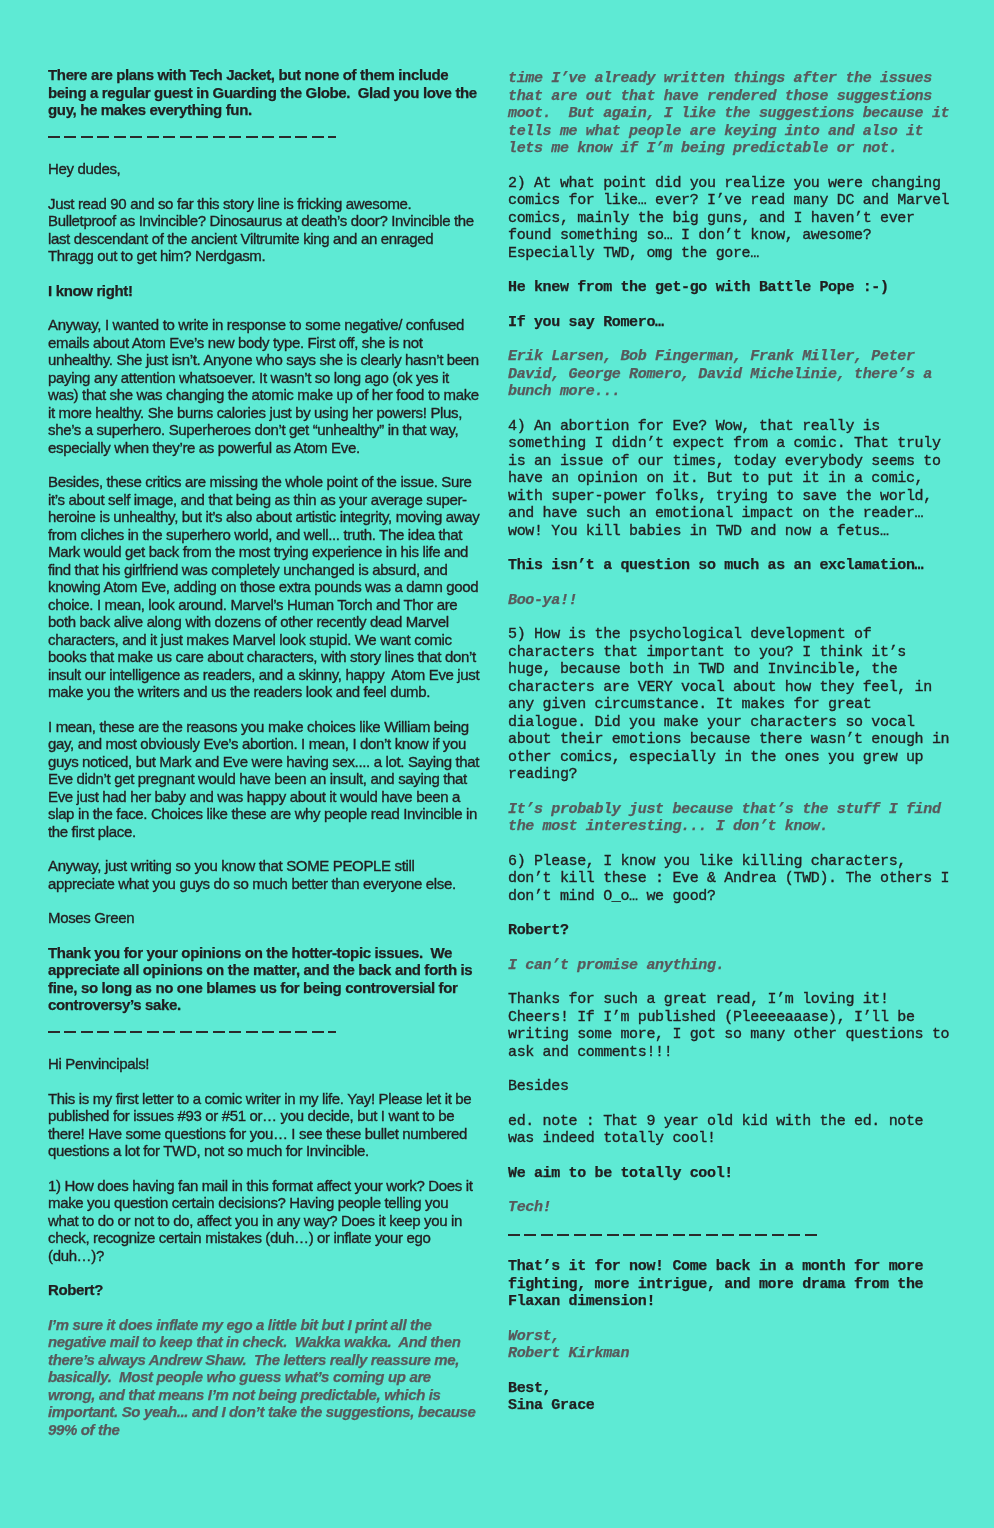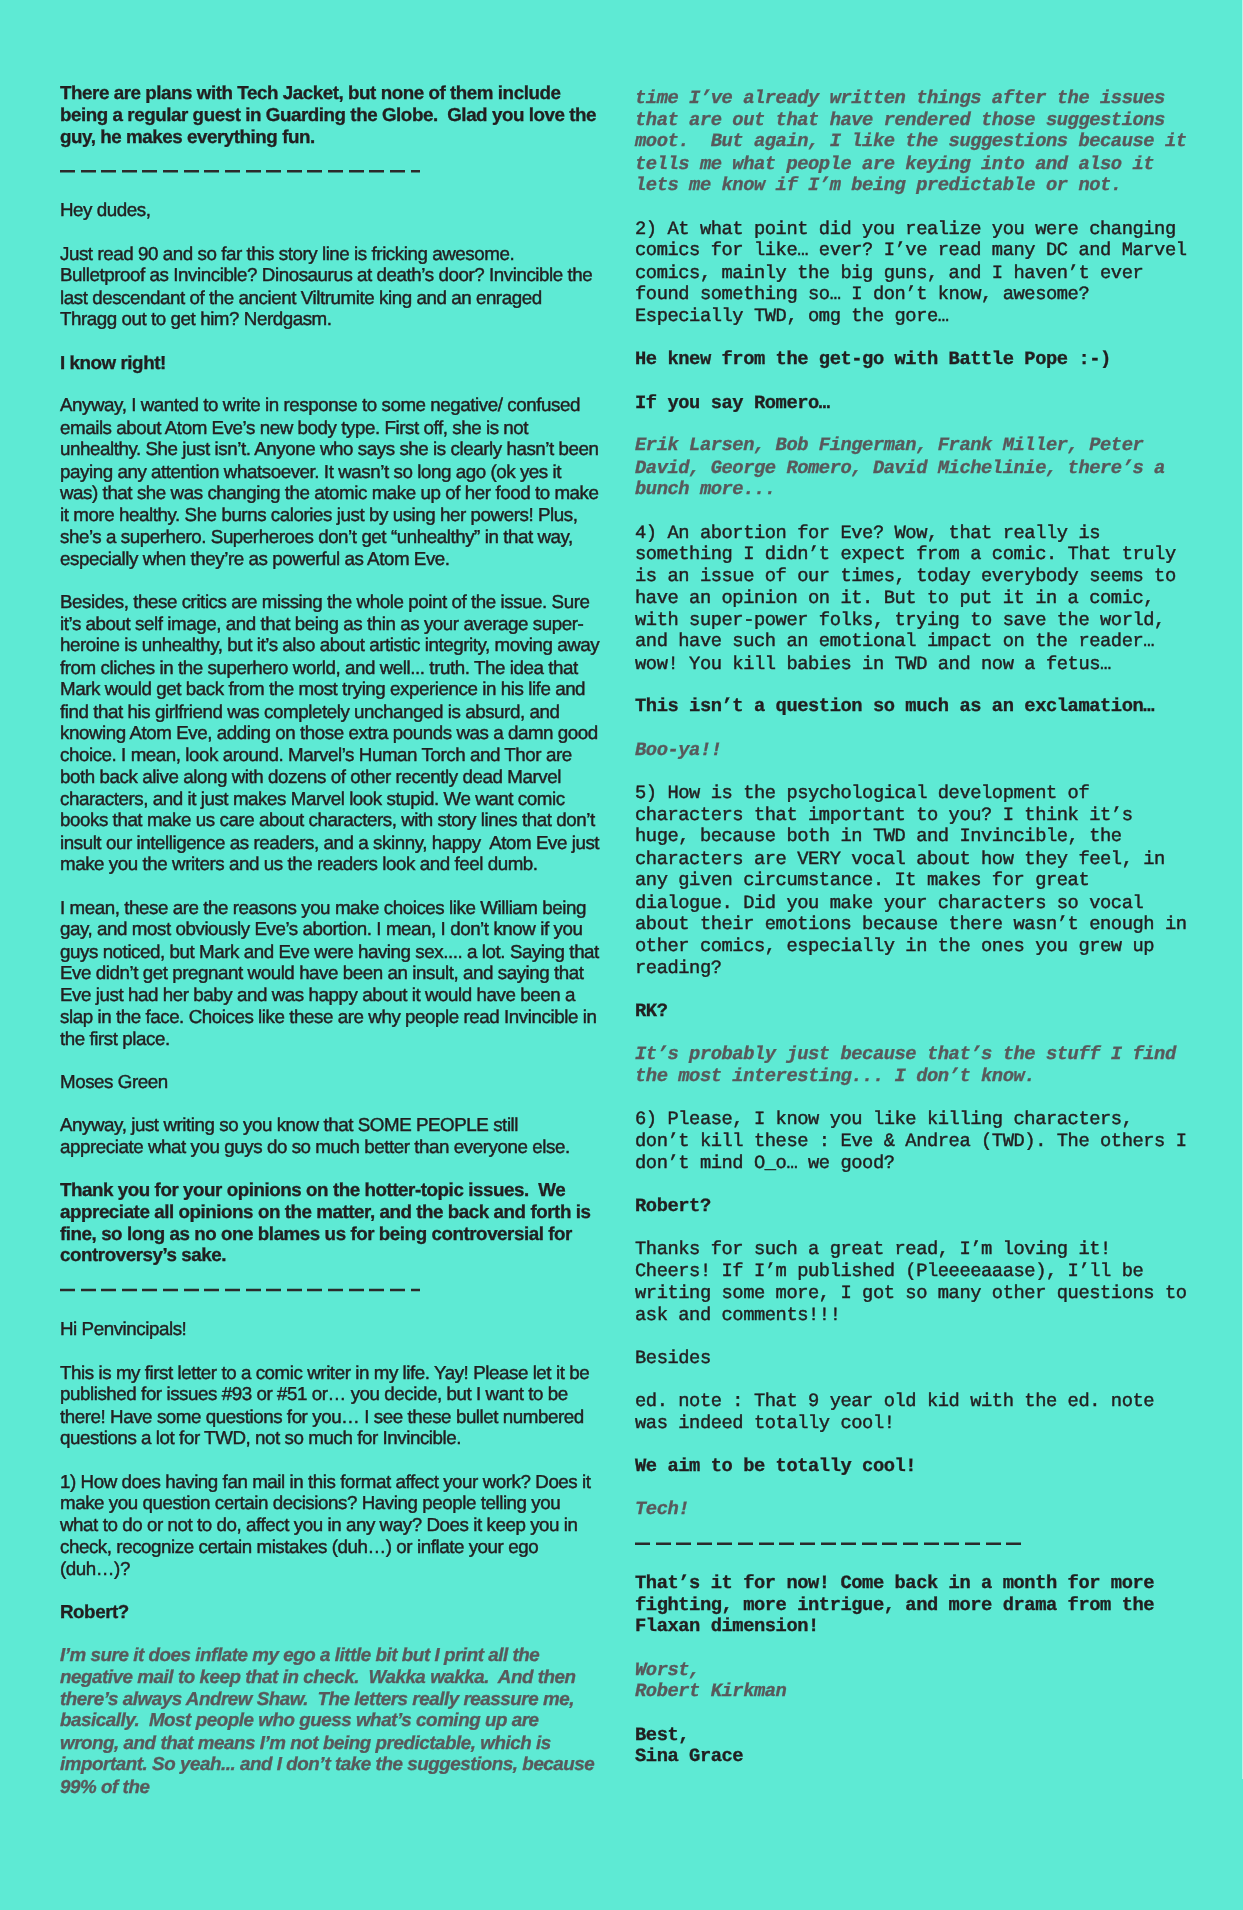--- a/index.html
+++ b/index.html
@@ -59,44 +59,44 @@
 <div class="page">
   <div class="col col-left">
       <p class="block bold">There are plans with Tech Jacket, but none of them include being a regular guest in Guarding the Globe.  Glad you love the guy, he makes everything fun.</p>
       <div class="divider"></div>
       <p class="block normal">Hey dudes,</p>
       <p class="block normal">Just read 90 and so far this story line is fricking awesome. Bulletproof as Invincible? Dinosaurus at death’s door? Invincible the last descendant of the ancient Viltrumite king and an enraged Thragg out to get him? Nerdgasm.</p>
       <p class="block bold">I know right!</p>
       <p class="block normal">Anyway, I wanted to write in response to some negative/ confused emails about Atom Eve’s new body type. First off, she is not unhealthy. She just isn’t. Anyone who says she is clearly hasn’t been paying any attention whatsoever. It wasn’t so long ago (ok yes it was) that she was changing the atomic make up of her food to make it more healthy. She burns calories just by using her powers! Plus, she’s a superhero. Superheroes don’t get “unhealthy” in that way, especially when they’re as powerful as Atom Eve.</p>
       <p class="block normal">Besides, these critics are missing the whole point of the issue. Sure it’s about self image, and that being as thin as your average super-heroine is unhealthy, but it’s also about artistic integrity, moving away from cliches in the superhero world, and well... truth. The idea that Mark would get back from the most trying experience in his life and find that his girlfriend was completely unchanged is absurd, and knowing Atom Eve, adding on those extra pounds was a damn good choice. I mean, look around. Marvel’s Human Torch and Thor are both back alive along with dozens of other recently dead Marvel characters, and it just makes Marvel look stupid. We want comic books that make us care about characters, with story lines that don’t insult our intelligence as readers, and a skinny, happy  Atom Eve just make you the writers and us the readers look and feel dumb.</p>
       <p class="block normal">I mean, these are the reasons you make choices like William being gay, and most obviously Eve’s abortion. I mean, I don’t know if you guys noticed, but Mark and Eve were having sex.... a lot. Saying that Eve didn’t get pregnant would have been an insult, and saying that Eve just had her baby and was happy about it would have been a slap in the face. Choices like these are why people read Invincible in the first place.</p>
+      <p class="block normal">Anyway, just writing so you know that SOME PEOPLE still appreciate what you guys do so much better than everyone else.</p>
       <p class="block normal">Moses Green</p>
-      <p class="block normal">Anyway, just writing so you know that SOME PEOPLE still appreciate what you guys do so much better than everyone else.</p>
       <p class="block bold">Thank you for your opinions on the hotter-topic issues.  We appreciate all opinions on the matter, and the back and forth is fine, so long as no one blames us for being controversial for controversy’s sake.</p>
       <div class="divider"></div>
       <p class="block normal">Hi Penvincipals!</p>
       <p class="block normal">This is my first letter to a comic writer in my life. Yay! Please let it be published for issues #93 or #51 or… you decide, but I want to be there! Have some questions for you… I see these bullet numbered questions a lot for TWD, not so much for Invincible.</p>
       <p class="block normal">1) How does having fan mail in this format affect your work? Does it make you question certain decisions? Having people telling you what to do or not to do, affect you in any way? Does it keep you in check, recognize certain mistakes (duh…) or inflate your ego (duh…)?</p>
       <p class="block bold">Robert?</p>
       <p class="block italic">I’m sure it does inflate my ego a little bit but I print all the negative mail to keep that in check.  Wakka wakka.  And then there’s always Andrew Shaw.  The letters really reassure me, basically.  Most people who guess what’s coming up are wrong, and that means I’m not being predictable, which is important. So yeah... and I don’t take the suggestions, because 99% of the</p>
     </div>
   <div class="col col-right">
       <p class="block italic">time I’ve already written things after the issues that are out that have rendered those suggestions moot.  But again, I like the suggestions because it tells me what people are keying into and also it lets me know if I’m being predictable or not.</p>
       <p class="block normal">2) At what point did you realize you were changing comics for like… ever? I’ve read many DC and Marvel comics, mainly the big guns, and I haven’t ever found something so… I don’t know, awesome? Especially TWD, omg the gore…</p>
       <p class="block bold">He knew from the get-go with Battle Pope :-)</p>
       <p class="block bold">If you say Romero…</p>
       <p class="block italic">Erik Larsen, Bob Fingerman, Frank Miller, Peter David, George Romero, David Michelinie, there’s a bunch more...</p>
       <p class="block normal">4) An abortion for Eve? Wow, that really is something I didn’t expect from a comic. That truly is an issue of our times, today everybody seems to have an opinion on it. But to put it in a comic, with super-power folks, trying to save the world, and have such an emotional impact on the reader… wow! You kill babies in TWD and now a fetus…</p>
       <p class="block bold">This isn’t a question so much as an exclamation…</p>
       <p class="block italic">Boo-ya!!</p>
       <p class="block normal">5) How is the psychological development of characters that important to you? I think it’s huge, because both in TWD and Invincible, the characters are VERY vocal about how they feel, in any given circumstance. It makes for great dialogue. Did you make your characters so vocal about their emotions because there wasn’t enough in other comics, especially in the ones you grew up reading?</p>
-      <p class="block bold">RK?</p>
       <p class="block italic">It’s probably just because that’s the stuff I find the most interesting... I don’t know.</p>
       <p class="block normal">6) Please, I know you like killing characters, don’t kill these : Eve &amp; Andrea (TWD). The others I don’t mind O_o… we good?</p>
       <p class="block bold">Robert?</p>
+      <p class="block italic">I can’t promise anything.</p>
       <p class="block normal">Thanks for such a great read, I’m loving it! Cheers! If I’m published (Pleeeeaaase), I’ll be writing some more, I got so many other questions to ask and comments!!!</p>
       <p class="block normal">Besides</p>
       <p class="block normal">ed. note : That 9 year old kid with the ed. note was indeed totally cool!</p>
       <p class="block bold">We aim to be totally cool!</p>
       <p class="block italic">Tech!</p>
       <div class="divider"></div>
       <p class="block bold">That’s it for now! Come back in a month for more fighting, more intrigue, and more drama from the Flaxan dimension!</p>
       <p class="block italic">Worst,
 Robert Kirkman</p>
       <p class="block bold">Best,

